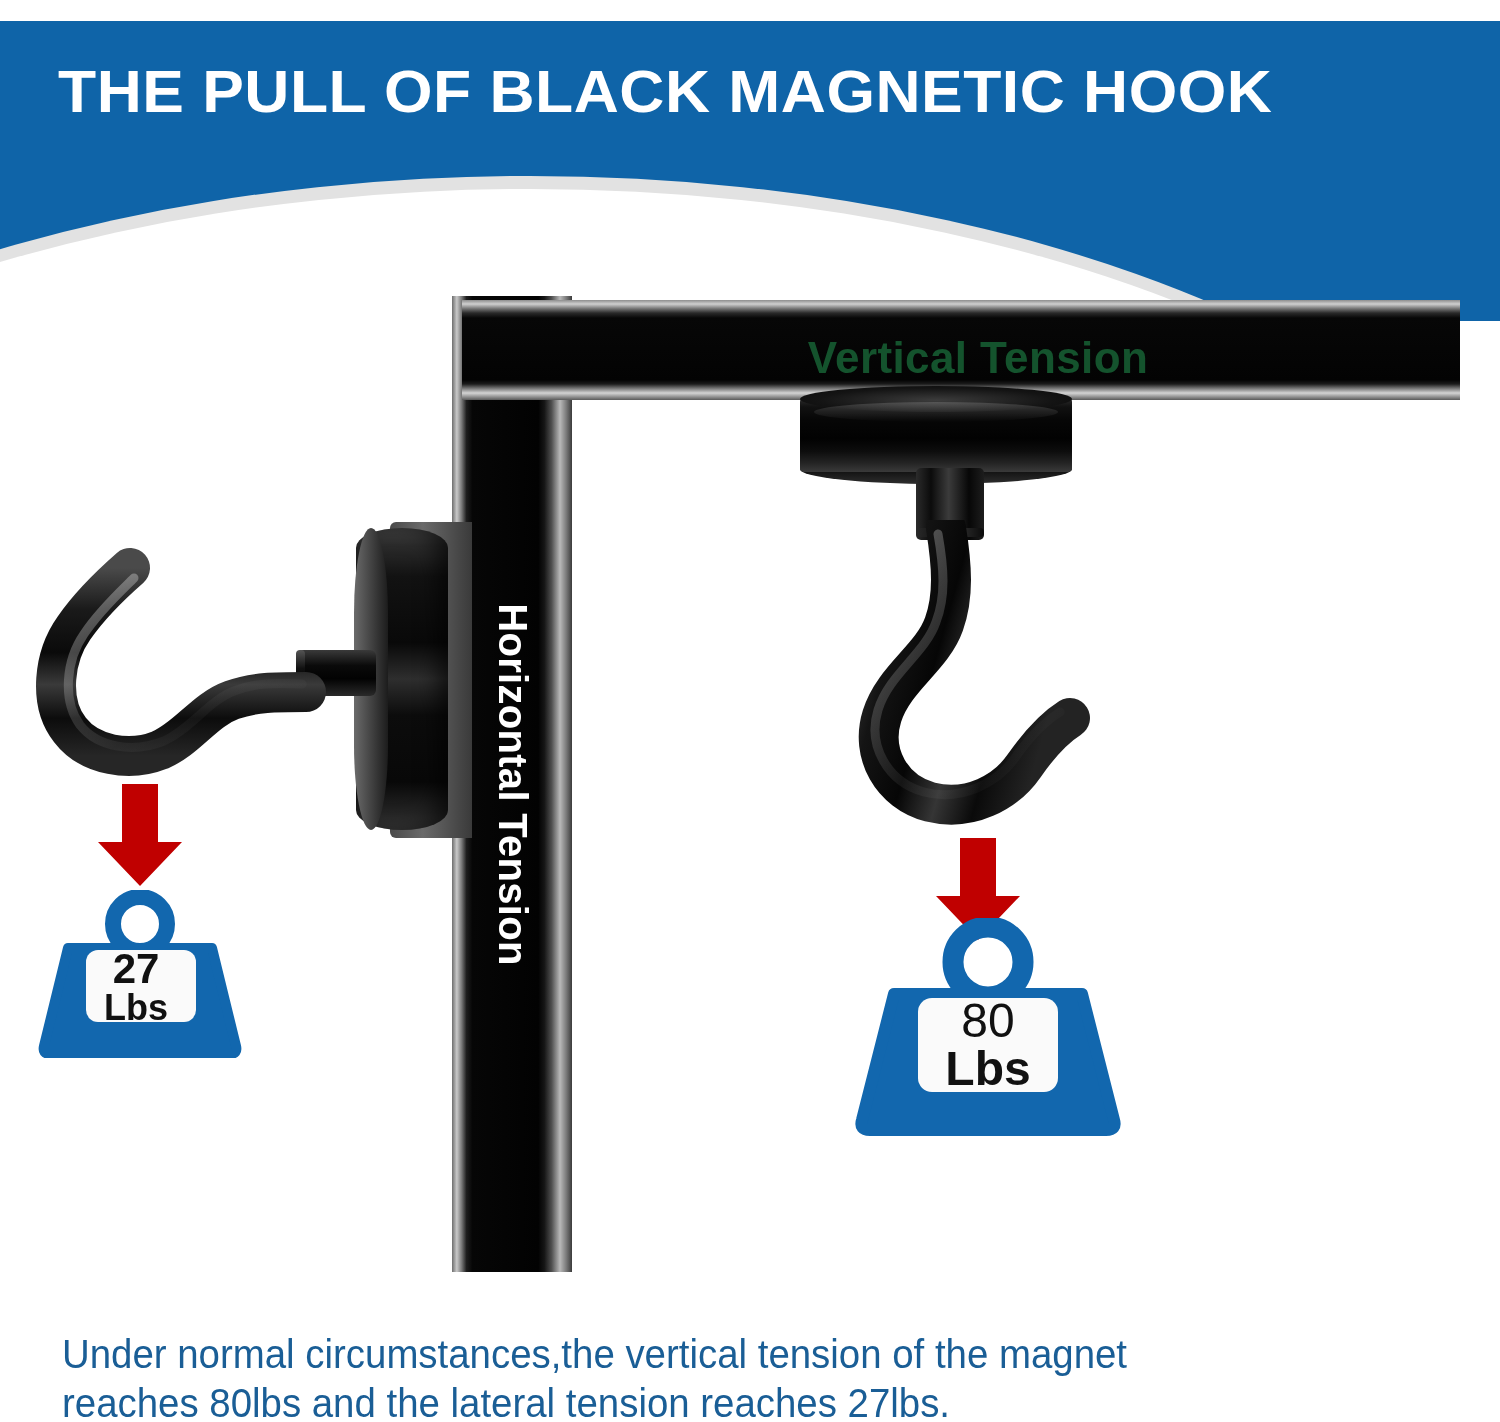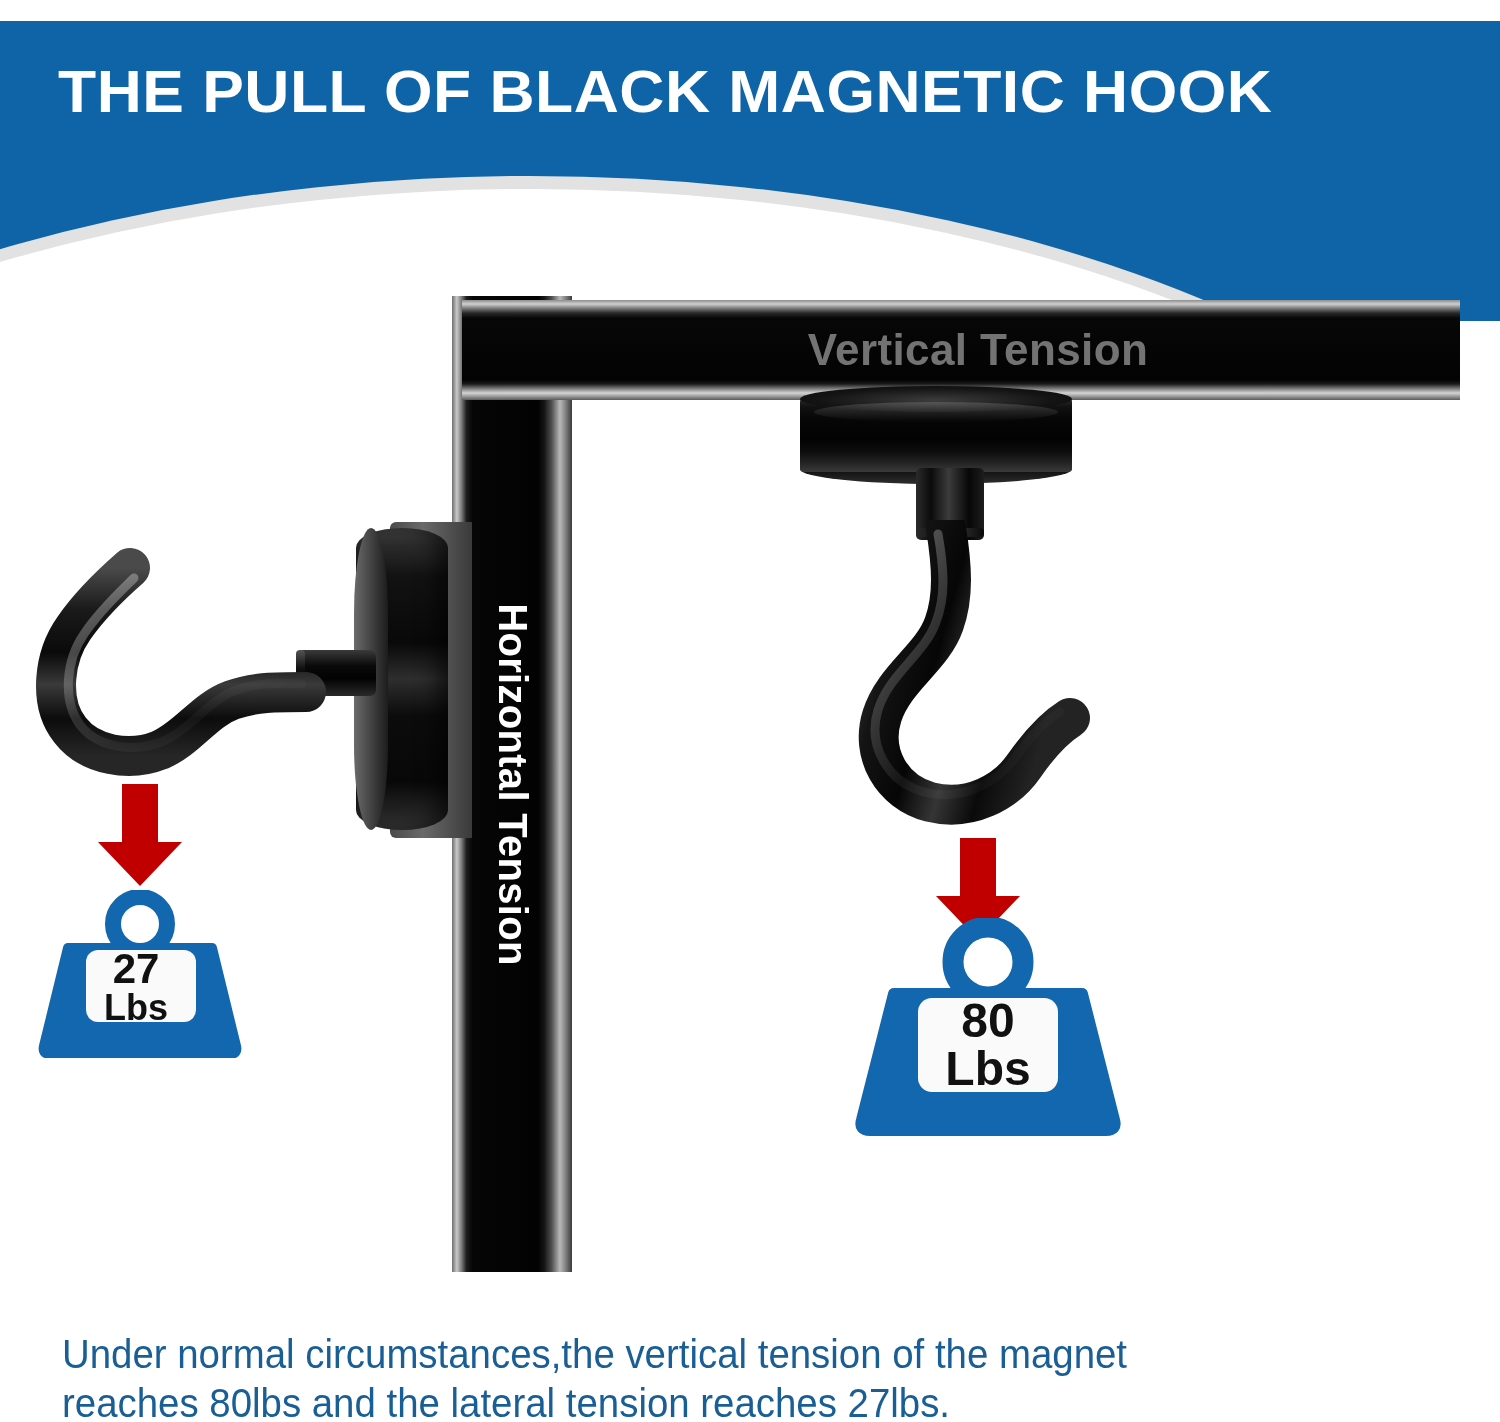--- a/index.html
+++ b/index.html
@@ -55,23 +55,23 @@
   }
   #h-bar-core{
     position:absolute;left:0;top:0;width:100%;height:100%;
     background:
       linear-gradient(to bottom,
         #8d8d8d 0%, #cfcfcf 4%, #6e6e6e 9%, #2a2a2a 13%,
         #070707 18%, #030303 80%,
         #1b1b1b 84%, #6e6e6e 88%, #d4d4d4 93%, #8f8f8f 97%, #5a5a5a 100%);
   }
   #h-bar-label{
-    position:absolute;left:0;top:0;width:100%;height:100%;
+    position:absolute;left:0;top:8px;width:100%;height:100%;
     display:flex;align-items:center;justify-content:center;
-    color:#737373;font-size:44px;font-weight:bold;
+    color:#14532d;font-size:44px;font-weight:bold;
     letter-spacing:0.4px;
     padding-left:34px;box-sizing:border-box;
   }
 
   
   #v-bar{
     position:absolute;left:452px;top:296px;width:120px;height:976px;
   }
   #v-bar-core{
     position:absolute;left:0;top:0;width:100%;height:100%;
@@ -324,21 +324,21 @@
     <path d="M 26 0 L 62 0 L 62 58 L 86 58 L 44 102 L 2 58 L 26 58 Z" fill="#C00000"></path>
   </svg>
 
   <svg class="weight" id="weight-right" viewBox="0 0 272 218">
     <circle cx="136" cy="44" r="35" fill="none" stroke="#1267AE" stroke-width="21"></circle>
     <path d="M 42 76 L 230 76 L 262 202 Q 265 212 254 212 L 18 212 Q 7 212 10 202 Z" fill="#1267AE" stroke="#1267AE" stroke-width="12" stroke-linejoin="round"></path>
     <rect x="66" y="80" width="140" height="94" rx="14" fill="#FAFAFA"></rect>
   </svg>
   <div class="weight-label" style="left:852px;top:918px;">
     <div style="position:absolute;left:66px;top:80px;width:140px;height:94px;display:flex;flex-direction:column;align-items:center;justify-content:center;">
-      <span style="font-size:48px;font-weight:bold;color:#111;">80</span>
+      <span style="font-size:48px;font-weight:normal;color:#111;">80</span>
       <span style="font-size:48px;font-weight:bold;color:#111;">Lbs</span>
     </div>
   </div>
 
   <div id="caption">
     <span class="line">Under normal circumstances,the vertical tension of the magnet</span>
     <span class="line">reaches 80lbs and the lateral tension reaches 27lbs.</span>
   </div>
 
 </div>

